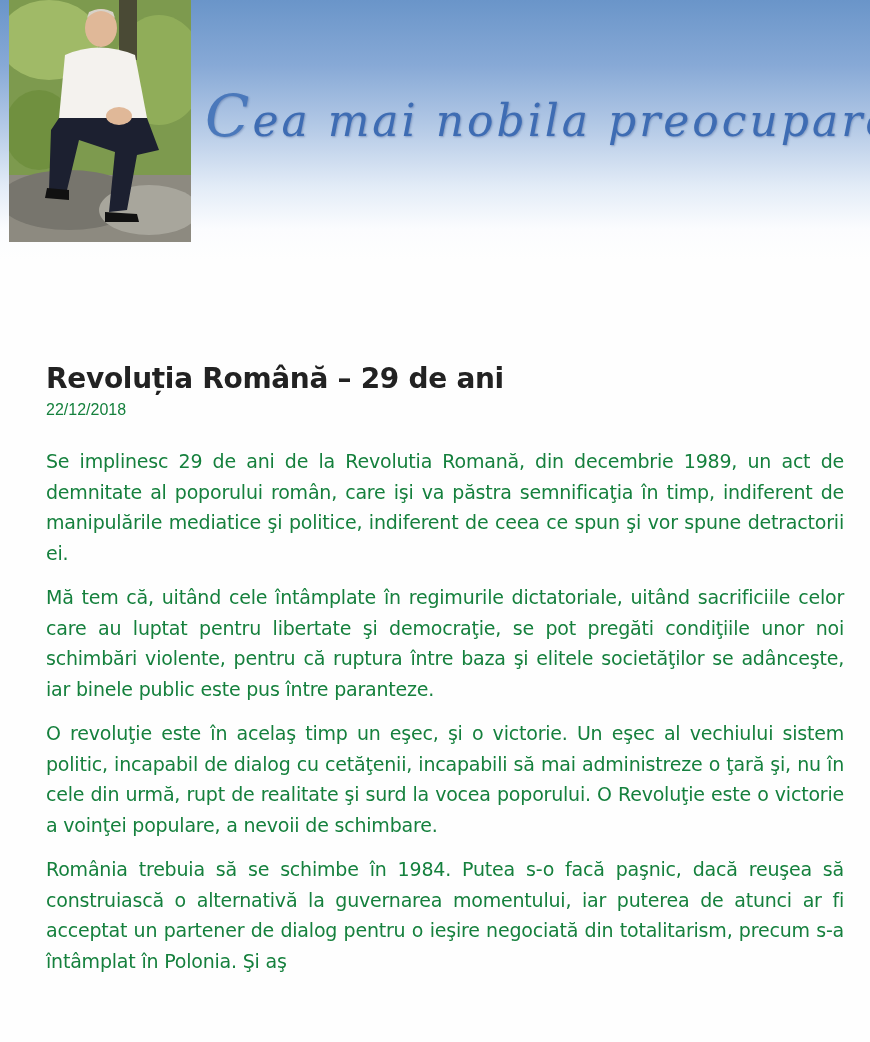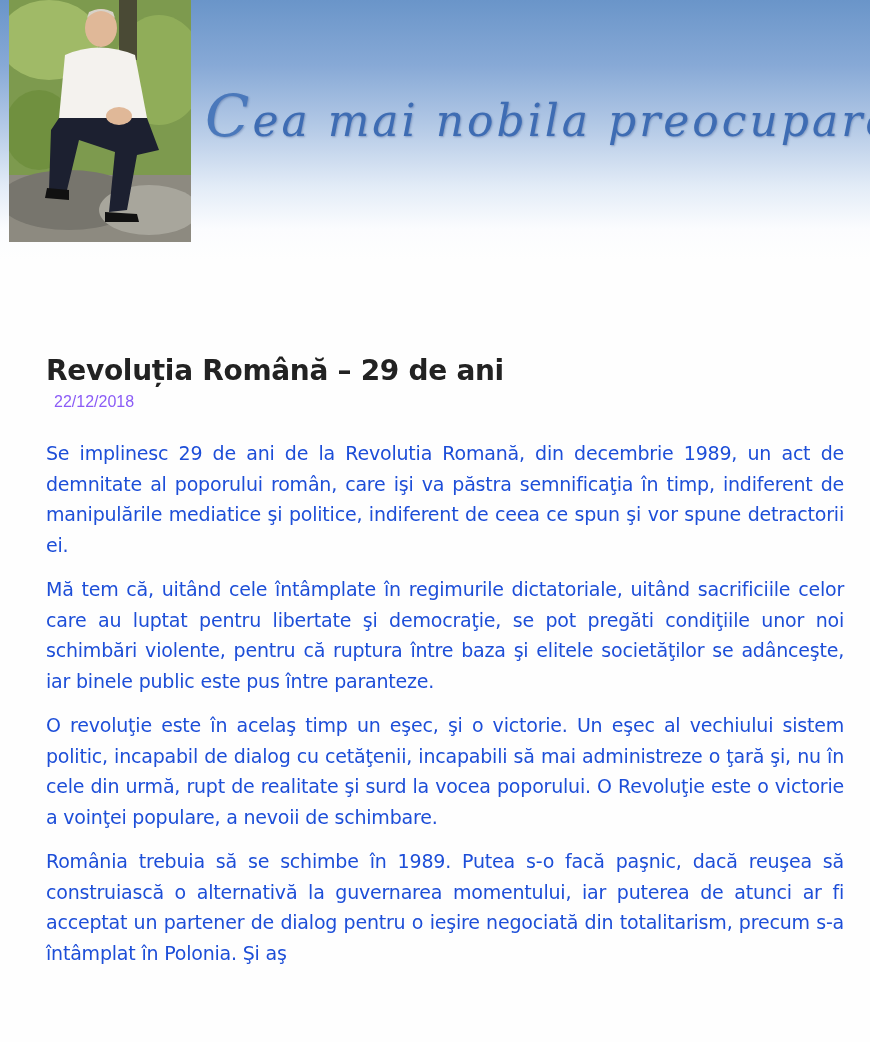--- a/index.html
+++ b/index.html
@@ -42,47 +42,47 @@
     letter-spacing: 3px;
     white-space: nowrap;
     text-shadow: 1px 1px 2px rgba(40,70,130,0.35);
   }
   .tagline .cap {
     font-size: 58px;
     color: #4a78bb;
   }
   .article {
     position: absolute;
-    left: 46px; top: 352px;
+    left: 46px; top: 360px;
     width: 798px;
   }
   .title {
     font-family: "DejaVu Sans", sans-serif;
     font-weight: bold;
     font-size: 28px;
     color: #222222;
     margin: 0;
     line-height: 38px;
     letter-spacing: -0.3px;
   }
   .date {
     font-family: "Liberation Sans", sans-serif;
     font-size: 16px;
-    color: #8b5cf6;
-    margin: 2px 0 0 8px;
+    color: #15803d;
+    margin: 2px 0 0 0;
     line-height: 20px;
   }
   .body {
     margin-top: 26px;
   }
   .para {
     font-family: "DejaVu Sans", sans-serif;
     font-size: 19px;
     line-height: 30.5px;
-    color: #1d4ed8;
+    color: #15803d;
     text-align: justify;
     margin: 0 0 14px 0;
     letter-spacing: -0.2px;
   }
 </style>
 </head>
 <body>
 
 <div class="page">
   <div class="header">
@@ -111,16 +111,16 @@
     </div>
   </div>
 
   <div class="article">
     <h1 class="title">Revoluția Română – 29 de ani</h1>
     <div class="date">22/12/2018</div>
     <div class="body">
       <p class="para">Se implinesc 29 de ani de la Revolutia Romană, din decembrie 1989, un  act de demnitate al poporului român, care işi va păstra semnificaţia în timp, indiferent de manipulările mediatice şi politice, indiferent de ceea ce spun şi vor spune detractorii ei.</p>
       <p class="para">Mă tem că, uitând cele întâmplate în regimurile dictatoriale, uitând sacrificiile celor care au luptat pentru libertate şi democraţie, se pot pregăti condiţiile unor noi schimbări violente, pentru că ruptura între baza şi elitele societăţilor se adânceşte, iar binele public este pus între paranteze.</p>
       <p class="para">O revoluţie este în acelaş timp un eşec, şi o victorie. Un eşec al vechiului sistem politic, incapabil de dialog cu cetăţenii, incapabili să mai administreze o ţară şi, nu în cele din urmă, rupt de realitate şi surd la vocea poporului. O Revoluţie este o victorie a voinţei populare, a nevoii de schimbare.</p>
-      <p class="para">România trebuia să se schimbe în 1989. Putea s-o facă paşnic, dacă reuşea să construiască o alternativă la guvernarea momentului,  iar puterea de atunci ar fi acceptat un partener de dialog pentru o ieşire negociată din totalitarism, precum s-a întâmplat în Polonia. Şi aş</p>
+      <p class="para">România trebuia să se schimbe în 1984. Putea s-o facă paşnic, dacă reuşea să construiască o alternativă la guvernarea momentului,  iar puterea de atunci ar fi acceptat un partener de dialog pentru o ieşire negociată din totalitarism, precum s-a întâmplat în Polonia. Şi aş</p>
     </div>
   </div>
 </div>
 
 </body></html>

